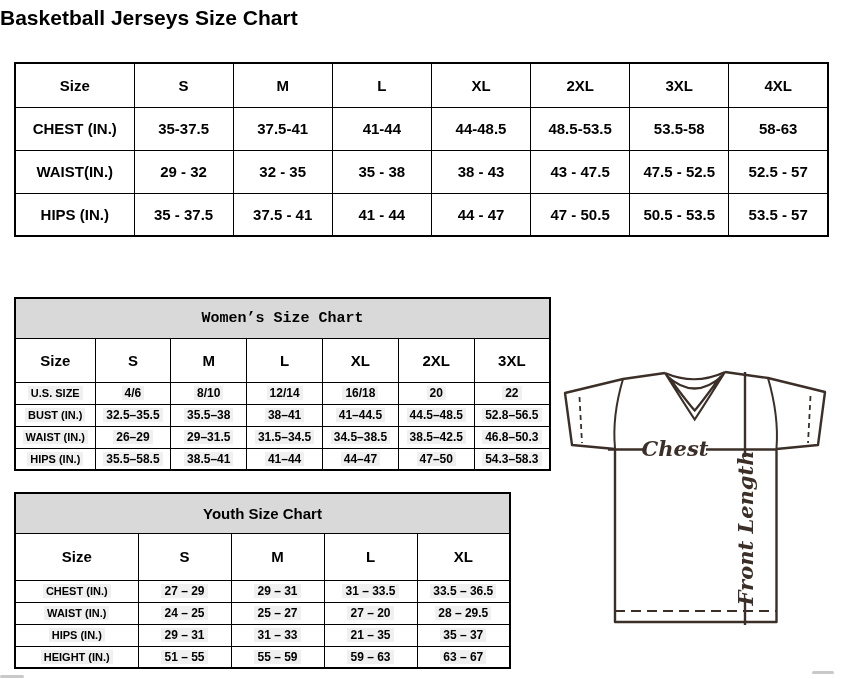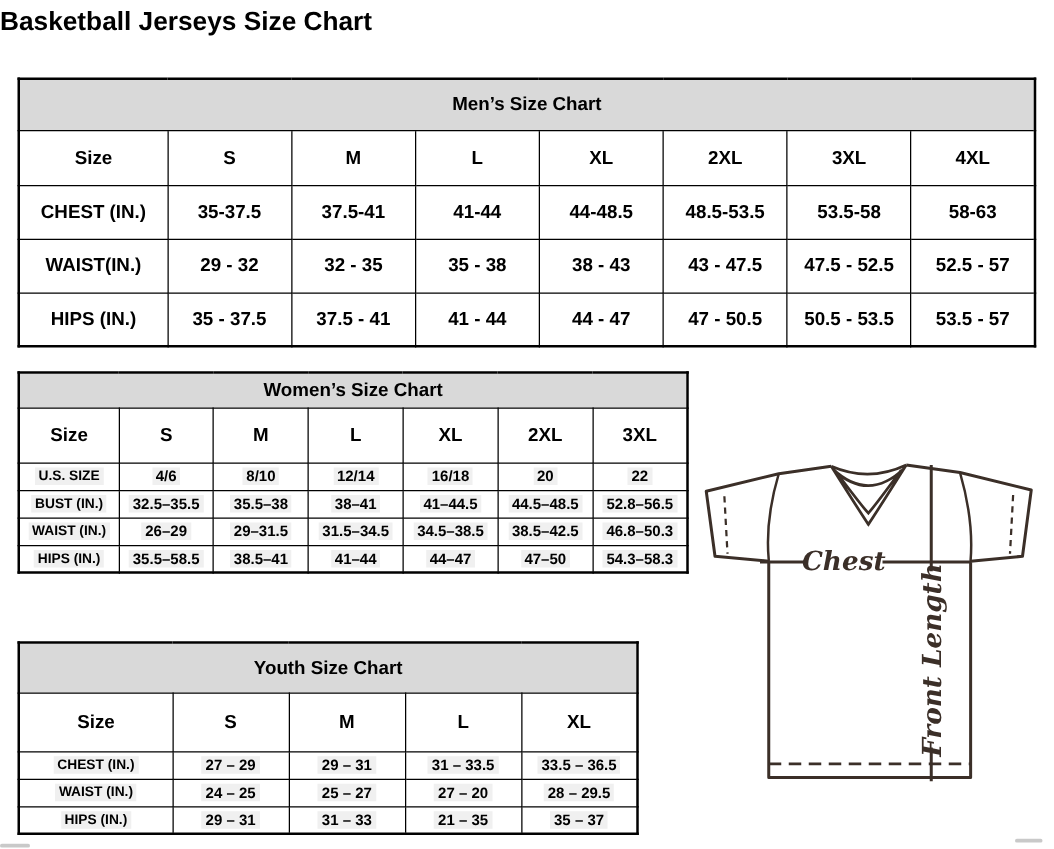--- a/index.html
+++ b/index.html
@@ -26,25 +26,25 @@
   .mens col.c0{width:119px;}
   .mens tr.bandrow{height:41px;}
   .mens tr.head{height:44px;}
   .mens tr.head th{font-size:15px;}
   .mens tr.data{height:43px;}
   .mens tr.data td{font-size:15px;}
   .mens td.lbl{font-size:13px;}
   
   .womens{left:14px;top:297px;width:537px;}
   .womens col.c0{width:80px;}
-  .womens tr.bandrow{height:28px;}
+  .womens tr.bandrow{height:40px;font-family:Liberation Mono, monospace;}
   .womens tr.head{height:44px;}
   .womens tr.head th{font-size:15px;}
   
-  .youth{left:14px;top:513px;width:497px;}
+  .youth{left:14px;top:492px;width:497px;}
   .youth col.c0{width:123px;}
   .youth tr.bandrow{height:40px;}
   .youth tr.head{height:47px;}
   .youth tr.head th{font-size:15px;}
   
   tr.small{height:22px;}
   tr.small td{font-size:12px;margin-top:37px;}
   tr.small td.lbl{font-size:11px;}
   .hl{background:#f0f0f0;padding:0 3px;display:inline-block;line-height:14px;}
   
@@ -64,23 +64,20 @@
 <body>
 
 <div id="page-title">Basketball Jerseys Size Chart</div>
 
 <table class="sz mens">
   <colgroup>
       <col class="c0">
       <col span="7">
     </colgroup>
   <tbody>
-    <tr class="bandrow">
-      <th colspan="8">Men’s Size Chart</th>
-    </tr>
     <tr class="head">
       <th>Size</th>
       <th>S</th>
       <th>M</th>
       <th>L</th>
       <th>XL</th>
       <th>2XL</th>
       <th>3XL</th>
       <th>4XL</th>
     </tr>
@@ -204,20 +201,27 @@
       <td><span class="hl">27 – 20</span></td>
       <td><span class="hl">28 – 29.5</span></td>
     </tr>
     <tr class="small">
       <td class="lbl"><span class="hl">HIPS (IN.)</span></td>
       <td><span class="hl">29 – 31</span></td>
       <td><span class="hl">31 – 33</span></td>
       <td><span class="hl">21 – 35</span></td>
       <td><span class="hl">35 – 37</span></td>
     </tr>
+    <tr class="small">
+      <td class="lbl"><span class="hl">HEIGHT (IN.)</span></td>
+      <td><span class="hl">51 – 55</span></td>
+      <td><span class="hl">55 – 59</span></td>
+      <td><span class="hl">59 – 63</span></td>
+      <td><span class="hl">63 – 67</span></td>
+    </tr>
   </tbody>
 </table>
 
 <svg id="jersey" width="280" height="300" viewBox="0 0 280 300" aria-hidden="true">
 
   <path class="ln" stroke-width="2.4" stroke-linejoin="round" d="M110,13 L68,19 L10,33 L17,85 L60,89 L60,262 L221.5,262 L221.5,89 L263,85 L270,32 L213,18 L170,12"></path>
 
   <path class="ln" stroke-width="2" d="M68,19 Q57,56 60,88"></path>
   <path class="ln" stroke-width="2" d="M213,18 Q224,56 221.5,88"></path>
 

